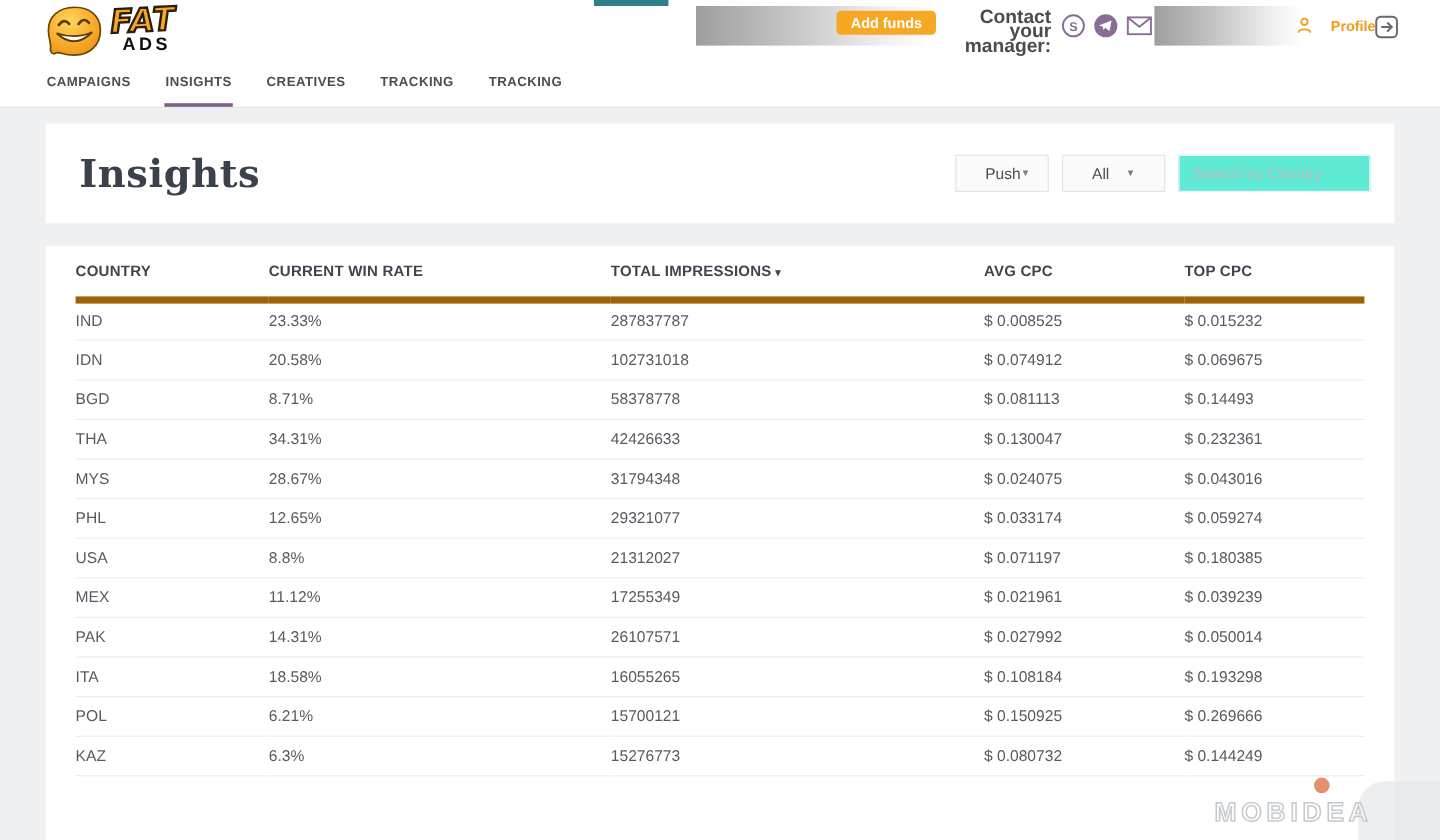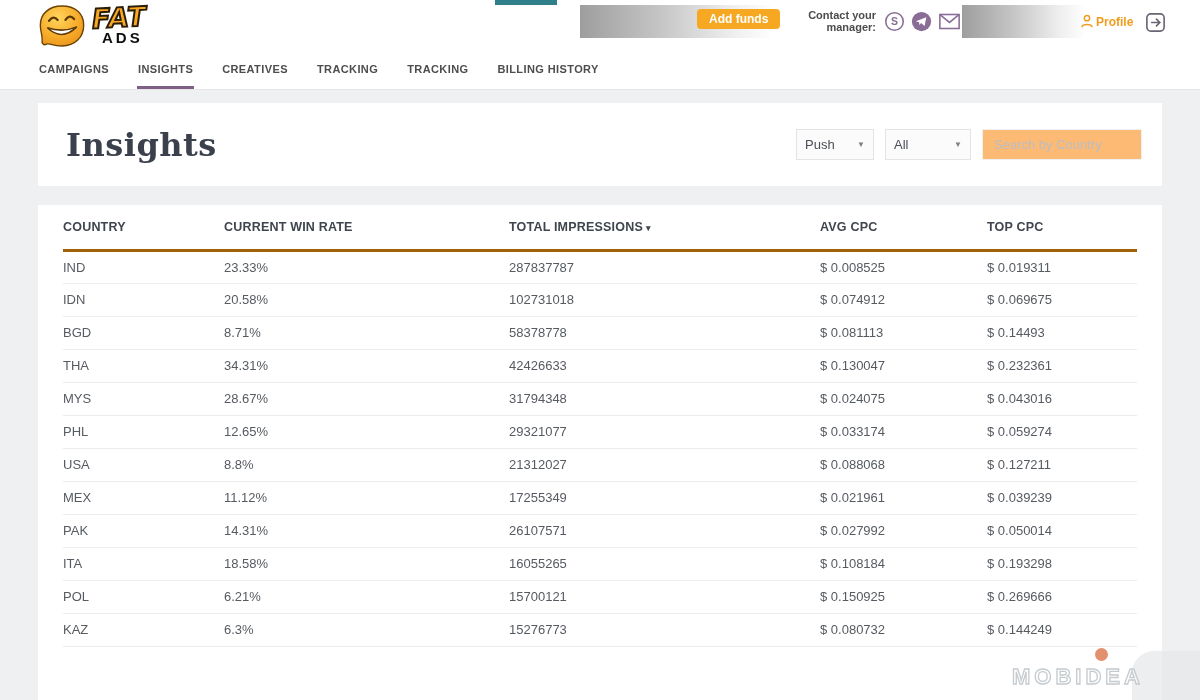--- a/index.html
+++ b/index.html
@@ -34,25 +34,25 @@
   .redact-balance { left:580px; width:190px; }
   .redact-account { left:962px; width:121px; }
 
   .add-funds {
     position:absolute; left:697px; top:9px; height:20px; padding:0 12px;
     background:#f7a823; border:none; border-radius:4px;
     color:#ffffff; font-weight:bold; font-size:12px; font-family:inherit; cursor:pointer;
   }
 
   .contact { position:absolute; left:800px; top:9px; width:76px; text-align:right;
-    font-size:11px; line-height:12px; color:#4c4c4c; font-weight:bold; }
+    font-size:16px; line-height:12px; color:#4c4c4c; font-weight:bold; }
   .contact-icons { position:absolute; left:884px; top:11px; display:flex; gap:6px; }
   .contact-icons a { display:block; width:21px; height:21px; }
 
-  .profile { position:absolute; left:1080px; top:14px; display:flex; align-items:center; gap:2px;
+  .profile { position:absolute; left:1080px; top:14px; display:flex; align-items:center; gap:15px;
     color:#f09d1f; font-weight:bold; font-size:12px; cursor:pointer; }
   .logout { position:absolute; left:1144px; top:11px; width:23px; height:23px; cursor:pointer; }
 
   
   .nav { position:absolute; left:38px; bottom:0; display:flex; gap:27px; }
   .nav-item {
     font-size:11px; font-weight:bold; letter-spacing:0.4px; color:#4d4d4d;
     padding:8px 1px 11px 1px; cursor:pointer; border-bottom:3px solid transparent;
   }
   .nav-item.active { border-bottom-color:#7d6084; }
@@ -66,37 +66,37 @@
     display:flex; align-items:center; padding:0 20px 0 28px;
   }
   .page-title {
     font-family:"DejaVu Serif", serif; font-weight:800; font-size:32px;
     letter-spacing:0.5px; color:#3b414c;
   }
   .filters { margin-left:auto; display:flex; align-items:center; gap:11px; }
   .dropdown {
     height:31px; background:#fbfbfb; border:1px solid #e4e4e4;
     display:flex; align-items:center; justify-content:space-between;
-    padding:0 8px; font-size:13px; color:#4a4f55; cursor:pointer;
+    padding:0 24px; font-size:13px; color:#4a4f55; cursor:pointer;
   }
   .dd-format { width:78px; } .dd-period { width:86px; }
   .caret { font-size:8px; color:#7c8186; }
   .search-input {
-    width:160px; height:31px; background:#fdba74; border:1px solid #f0f0f0;
+    width:160px; height:31px; background:#5eead4; border:1px solid #f0f0f0;
     padding:0 11px; font-size:13px; font-family:inherit; color:#4a4f55; outline:none;
   }
   .search-input::placeholder { color:#b9bec4; }
 
   
   .table-card { margin-top:19px; height:520px; padding:0 25px; overflow:hidden; }
   table { width:100%; border-collapse:collapse; table-layout:fixed; }
   col.c1{width:161px;} col.c2{width:285px;} col.c3{width:311px;} col.c4{width:167px;} col.c5{width:auto;}
   th {
     text-align:left; font-size:12.5px; font-weight:bold; color:#3f454d;
-    height:45px; vertical-align:middle; border-bottom:3px solid #a16207;
+    height:45px; vertical-align:middle; border-bottom:6px solid #a16207;
     letter-spacing:0.2px;
   }
   td {
     font-size:13px; color:#565b61; height:33px; vertical-align:middle;
     border-bottom:1px solid #ededee; white-space:nowrap; overflow:hidden;
   }
   .sort-caret { font-size:9px; color:#43484f; margin-left:3px; }
 
   
   .watermark-blob {
@@ -189,21 +189,20 @@
       <path d="M8,12 L16,12 M13,8.5 L16.5,12 L13,15.5" fill="none" stroke="#6b6472" stroke-width="1.7" stroke-linecap="round"></path>
     </svg>
   </div>
 
   <div class="nav">
     <div class="nav-item">CAMPAIGNS</div>
     <div class="nav-item active">INSIGHTS</div>
     <div class="nav-item">CREATIVES</div>
     <div class="nav-item">TRACKING</div>
     <div class="nav-item">TRACKING</div>
-    <div class="nav-item">BILLING HISTORY</div>
   </div>
 </div>
 
 <div class="page">
 
   <div class="card header-card">
     <div class="page-title">Insights</div>
     <div class="filters">
       <div class="dropdown dd-format">
         <span>Push</span>
@@ -234,21 +233,21 @@
           <th>AVG CPC</th>
           <th>TOP CPC</th>
         </tr>
       </thead>
       <tbody>
   <tr>
     <td>IND</td>
     <td>23.33%</td>
     <td>287837787</td>
     <td>$ 0.008525</td>
-    <td>$ 0.019311</td>
+    <td>$ 0.015232</td>
   </tr>
 
   <tr>
     <td>IDN</td>
     <td>20.58%</td>
     <td>102731018</td>
     <td>$ 0.074912</td>
     <td>$ 0.069675</td>
   </tr>
 
@@ -282,22 +281,22 @@
     <td>12.65%</td>
     <td>29321077</td>
     <td>$ 0.033174</td>
     <td>$ 0.059274</td>
   </tr>
 
   <tr>
     <td>USA</td>
     <td>8.8%</td>
     <td>21312027</td>
-    <td>$ 0.088068</td>
-    <td>$ 0.127211</td>
+    <td>$ 0.071197</td>
+    <td>$ 0.180385</td>
   </tr>
 
 
   <tr>
     <td>MEX</td>
     <td>11.12%</td>
     <td>17255349</td>
     <td>$ 0.021961</td>
     <td>$ 0.039239</td>
   </tr>

